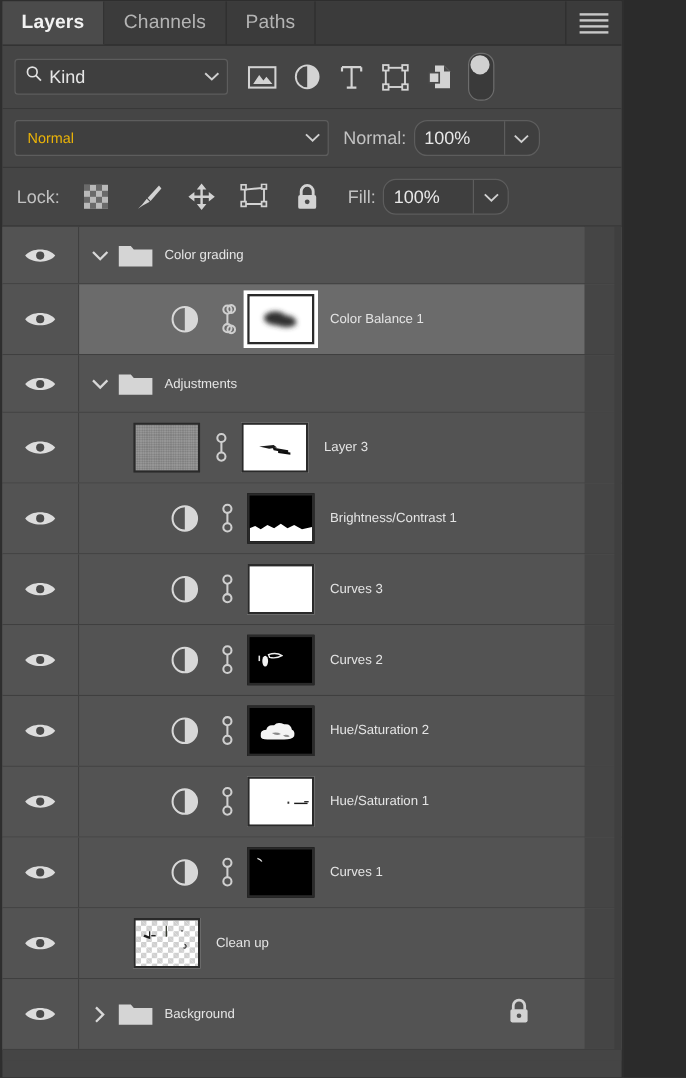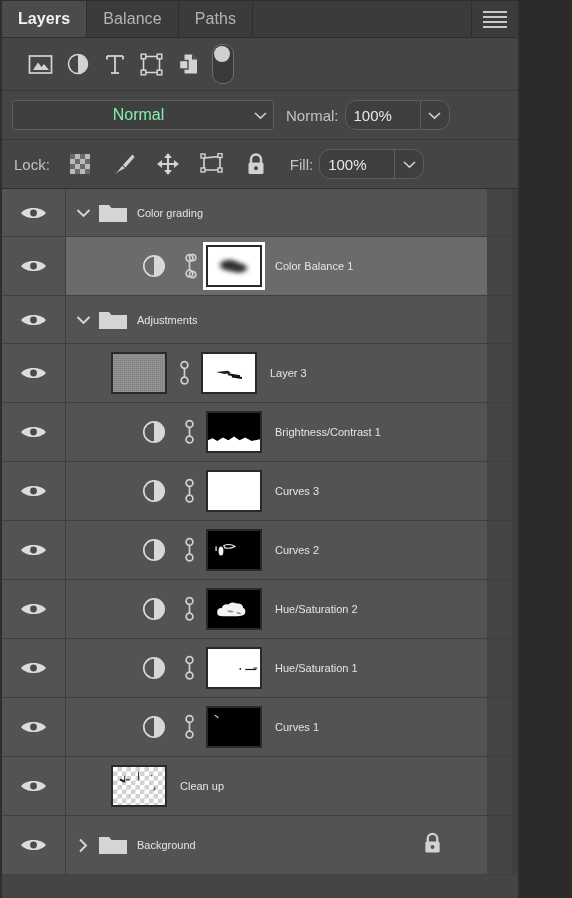--- a/index.html
+++ b/index.html
@@ -130,21 +130,21 @@
     width: 262px;
     height: 30px;
     background: #3f3f3f;
     border: 1px solid #5d5d5d;
     border-radius: 3px;
     display: flex;
     align-items: center;
     padding: 0 6px 0 10px;
     box-sizing: border-box;
   }
-  .blend-label { flex: 1; color: #86efac; font-size: 16px; text-align: center; }
+  .blend-label { flex: 1; color: #eab308; font-size: 12px; }
   .fieldlabel {
     color: #c2c2c2;
     font-size: 15px;
     margin: 0 6px 0 12px;
     white-space: nowrap;
   }
   .numfield {
     height: 30px;
     background: #3f3f3f;
     border: 1px solid #5d5d5d;
@@ -285,37 +285,51 @@
 </head>
 <body>
 
 <div class="panel">
 
   <div class="tabbar">
     <div class="tab active">
       <span>Layers</span>
     </div>
     <div class="tab">
-      <span>Balance</span>
+      <span>Channels</span>
     </div>
     <div class="tab">
       <span>Paths</span>
     </div>
     <div class="tab-spacer"></div>
     <div class="menu-btn">
       <div class="menu-lines">
         <i></i>
           <i></i>
           <i></i>
           <i></i>
       </div>
     </div>
   </div>
 
   <div class="filterrow">
+    <div class="kind-select">
+      <span>
+        <svg width="15" height="15" viewBox="0 0 16 16">
+          <circle cx="6.3" cy="6.3" r="4.3" fill="none" stroke="#e2e2e2" stroke-width="1.5"></circle>
+          <line x1="9.4" y1="9.4" x2="14" y2="14" stroke="#e2e2e2" stroke-width="1.5"></line>
+        </svg>
+      </span>
+      <span class="kind-label">Kind</span>
+      <span>
+        <svg width="13" height="9" viewBox="0 0 13 9">
+            <polyline points="1,2 6.5,7.2 12,2" fill="none" stroke="#cfcfcf" stroke-width="1.6"></polyline>
+          </svg>
+      </span>
+    </div>
 
     <div class="filter-icons">
       <div class="ficon">
         <svg width="25" height="21" viewBox="0 0 25 21">
           <rect x="1.5" y="2" width="22" height="17" fill="none" stroke="#d3d3d3" stroke-width="1.7"></rect>
           <polygon points="5,16 10,8.5 13.5,13 16,10 21,16" fill="#d3d3d3"></polygon>
         </svg>
       </div>
       <div class="ficon">
         <svg width="24" height="24" viewBox="0 0 24 24">

